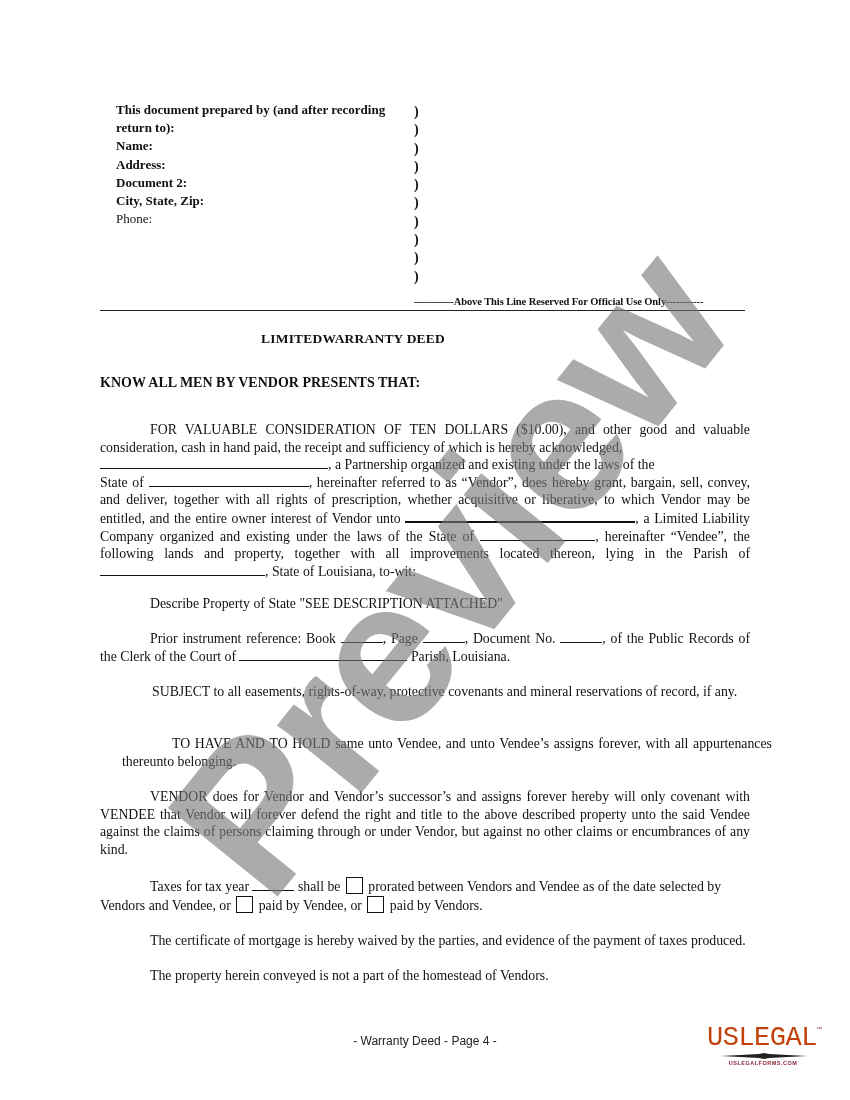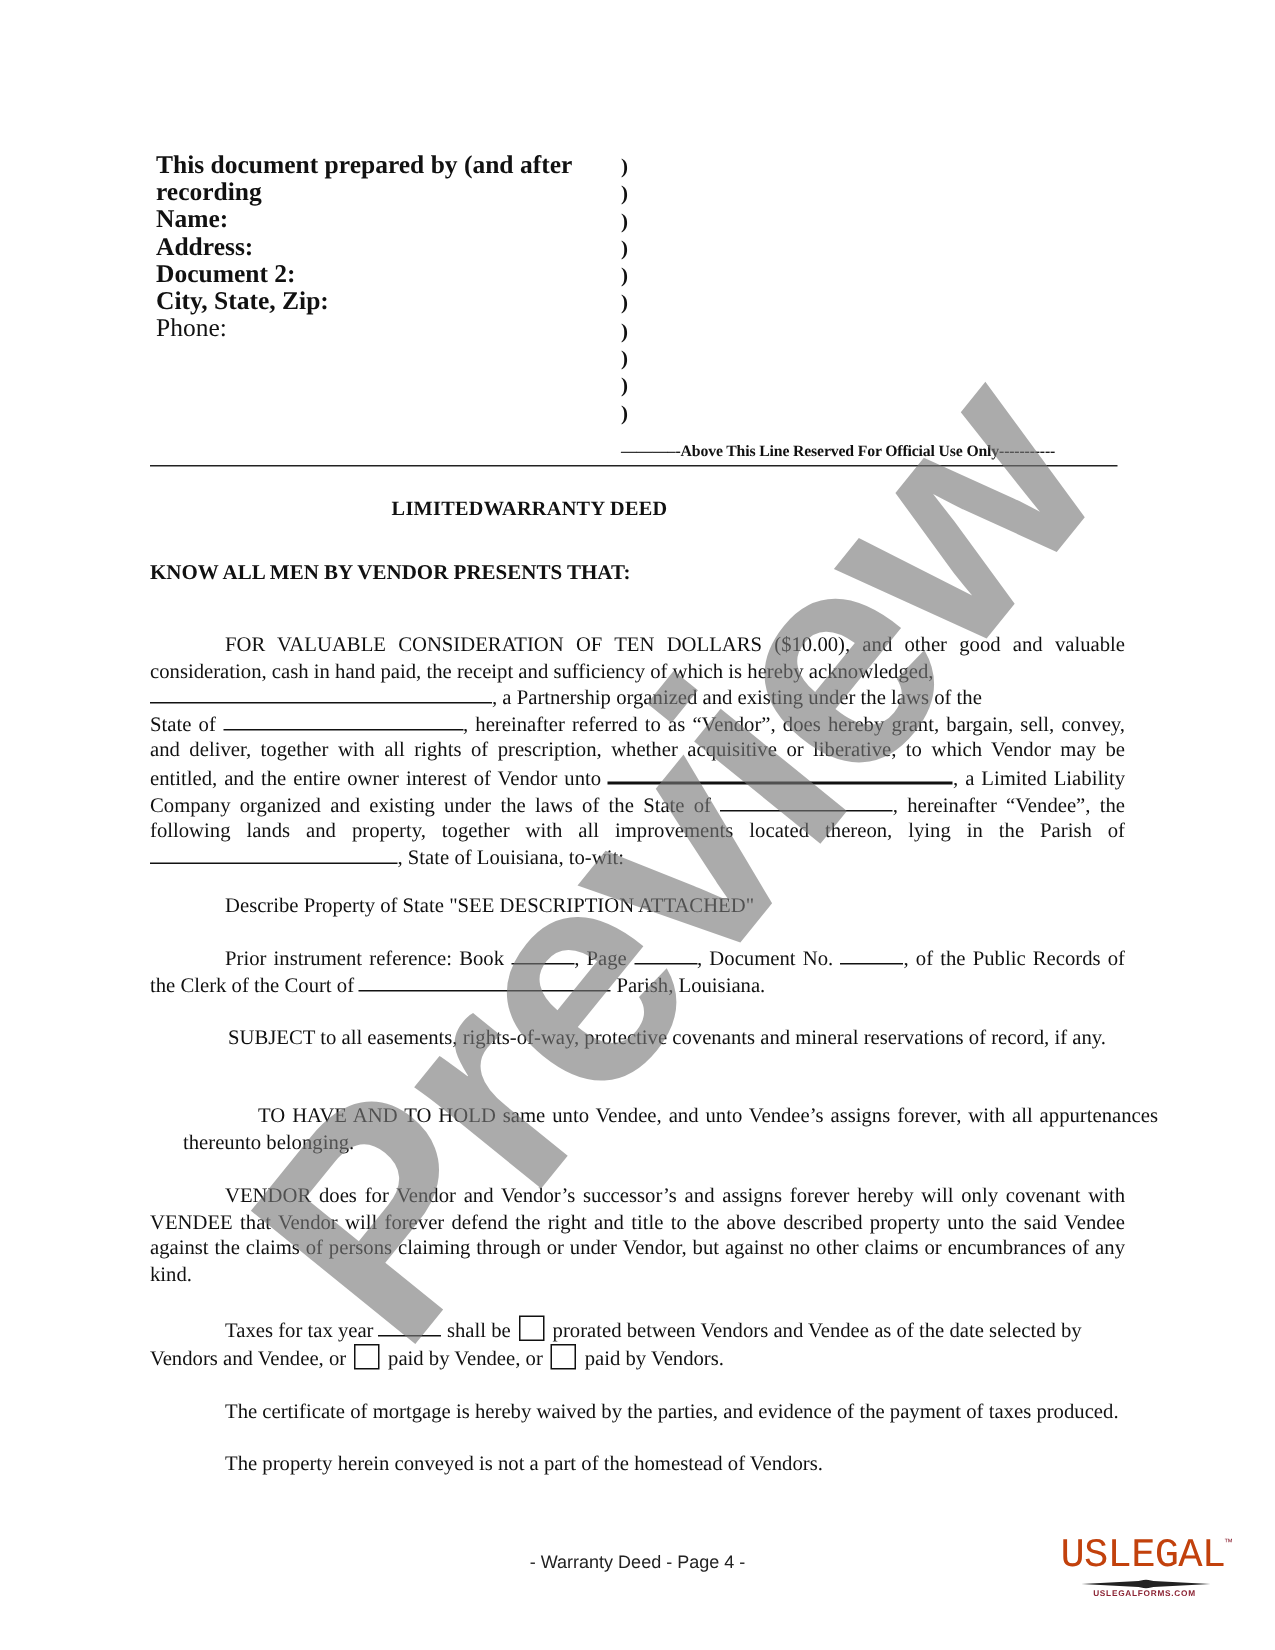--- a/index.html
+++ b/index.html
@@ -3,21 +3,21 @@
 <meta charset="utf-8">
 <style>
   html, body { margin: 0; padding: 0; }
   body {
     width: 850px; height: 1100px; background: #ffffff; position: relative; overflow: hidden;
     font-family: "Liberation Serif", "DejaVu Serif", serif; color: #111;
   }
   .page { position: absolute; left: 0; top: 0; width: 850px; height: 1100px; }
 
   
-  .prep { position: absolute; left: 104px; top: 101px; width: 300px; font-size: 17px; line-height: 18.2px; }
+  .prep { position: absolute; left: 116px; top: 101px; width: 300px; font-size: 13px; line-height: 18.2px; }
   .prep .b { font-weight: bold; }
   .prep .n { font-weight: normal; }
   .parens { position: absolute; left: 414px; top: 103px; font-size: 14px; line-height: 18.3px; font-weight: bold; }
   .official { position: absolute; left: 414px; top: 296px; font-size: 10.5px; font-weight: bold; white-space: nowrap; letter-spacing: -0.1px; }
   .rule { position: absolute; left: 100px; top: 310px; width: 645px; height: 0; border-top: 1.5px solid #222; }
 
   .title { position: absolute; left: 0; width: 706px; top: 331px; text-align: center; font-weight: bold; font-size: 13.5px; letter-spacing: 0.2px; }
   .know { position: absolute; left: 100px; top: 375px; font-weight: bold; font-size: 14px; }
 
   .body { position: absolute; left: 100px; width: 650px; font-size: 13.8px; line-height: 17.6px; text-align: justify; }
@@ -50,20 +50,21 @@
     letter-spacing: -4px; pointer-events: none; line-height: 1;
   }
 </style>
 </head>
 <body>
 
 <div class="page">
 
   <div class="prep">
     <div class="b">This document prepared by (and after recording</div>
+    <div class="b">return to):</div>
     <div class="b">Name:</div>
     <div class="b">Address:</div>
     <div class="b">Document 2:</div>
     <div class="b">City, State, Zip:</div>
     <div class="n">Phone:</div>
   </div>
 
   <div class="parens">
     <div>)</div>
     <div>)</div>

